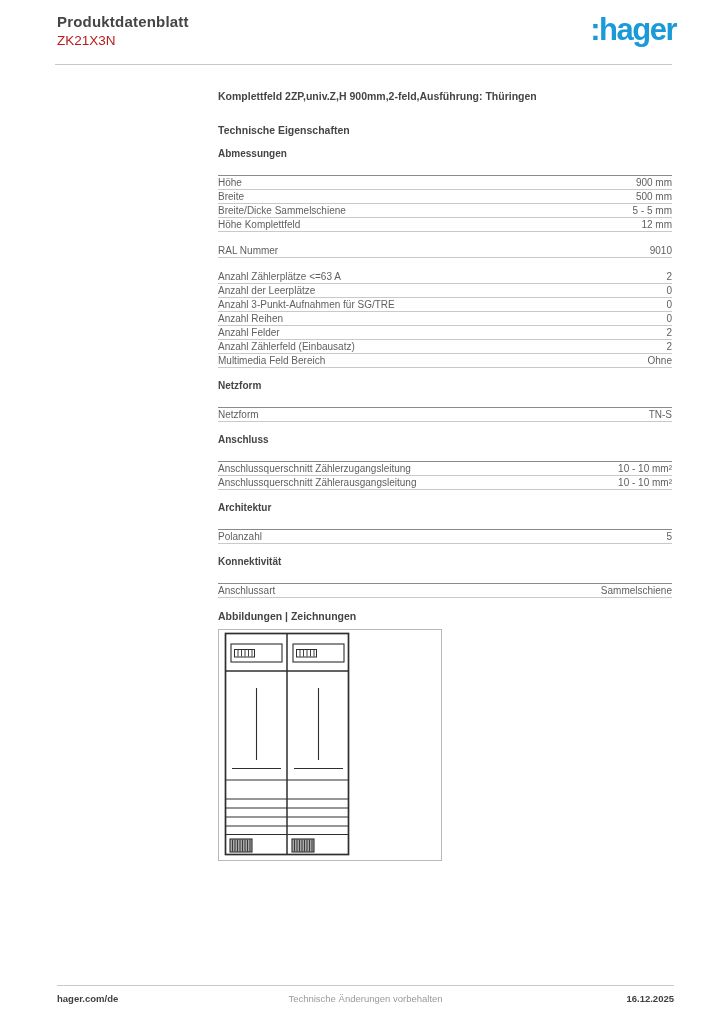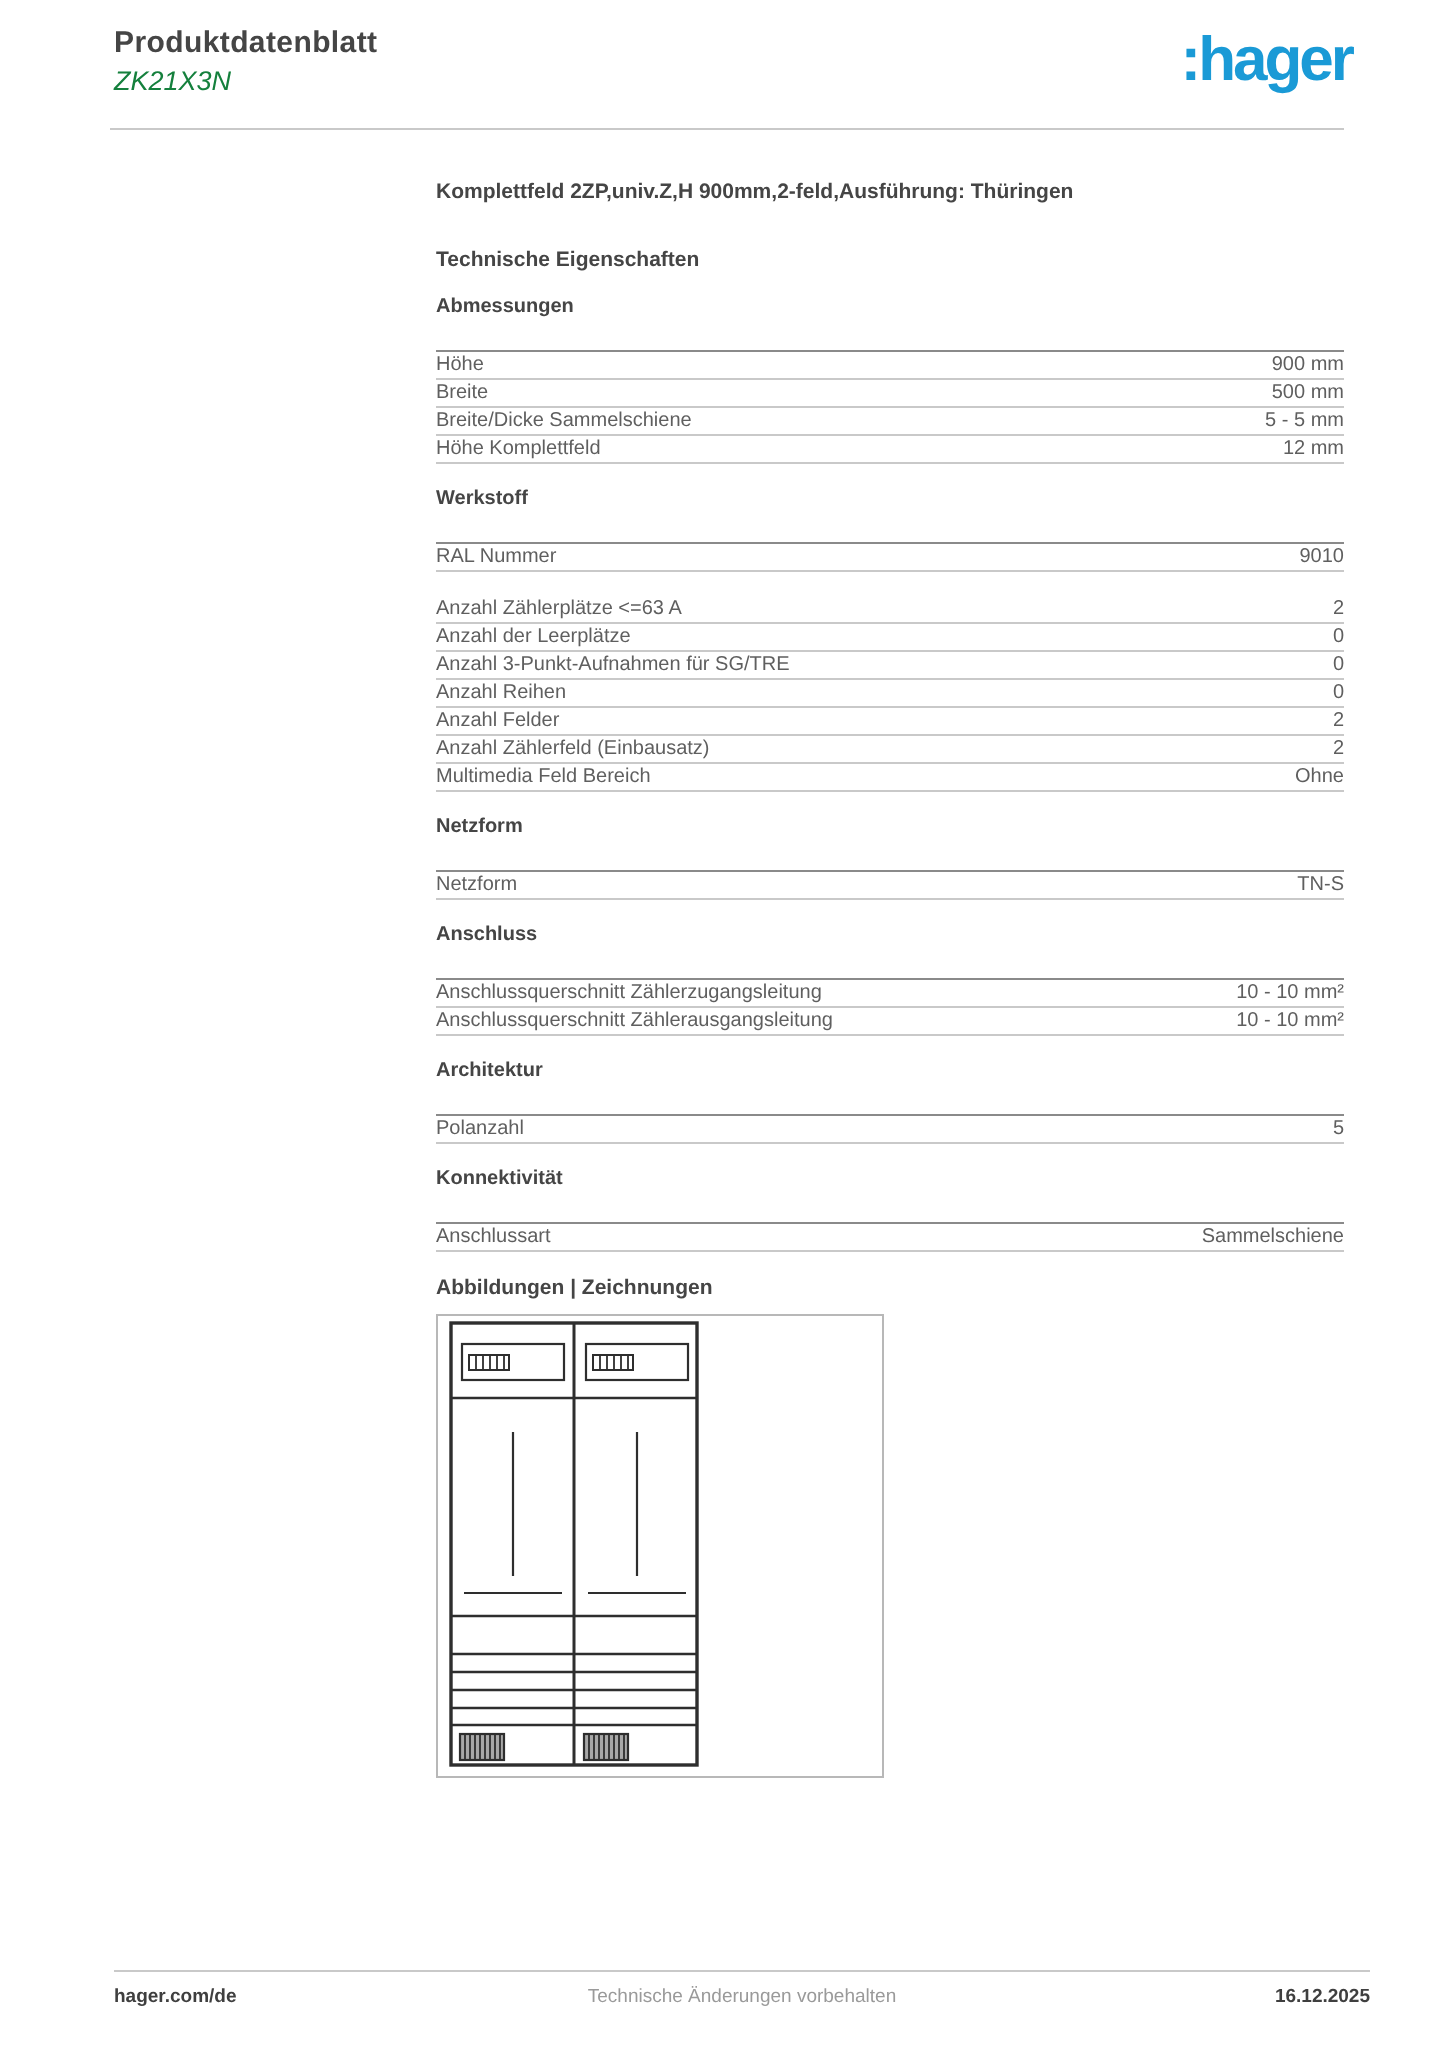--- a/index.html
+++ b/index.html
@@ -11,21 +11,21 @@
     color:#454545;
   }
   .page { position:relative; width:724px; height:768px; background:#fff; }
 
   
   .hdr {
     position:absolute; left:57px; right:48px; top:13px;
     display:flex; justify-content:space-between; align-items:flex-start;
   }
   .doc-type { font-size:15px; font-weight:bold; color:#454545; letter-spacing:.2px; }
-  .product-ref { font-size:13.5px; color:#15803d; margin-top:3px;font-style:italic; }
+  .product-ref { font-size:13.5px; color:#b91c1c; margin-top:3px; }
   .logo {
     font-size:31px; font-weight:bold; letter-spacing:-1.5px;
     line-height:32px; margin-top:1px;
   }
   .hdr-rule { position:absolute; left:55px; right:52px; top:64px; border-top:1.5px solid #c9c9c9; }
 
   
   .main { position:absolute; left:218px; right:52px; top:90px; }
   .product-title { font-size:10.5px; font-weight:bold; color:#454545; }
   .tech-heading  { font-size:10.5px; font-weight:bold; color:#454545; margin-top:22px; }
@@ -45,21 +45,21 @@
 
   .drawings-heading { font-size:10.5px; font-weight:bold; color:#454545; margin-top:12px; }
   .drawing-box {
     margin-top:7px; width:224px; height:232px;
     border:1px solid #b8b8b8; background:#fff;
   }
   .drawing-box svg { display:block; }
 
   
   .ftr {
-    position:absolute; left:57px; right:39px; top:985px;
+    position:absolute; left:57px; right:50px; top:985px;
     border-top:1.5px solid #c9c9c9; padding-top:7px;
     display:grid; grid-template-columns:1fr auto 1fr; align-items:baseline;
     font-size:9.5px;
     gap:32px;
   }
   .f-left  { font-weight:bold; color:#3f3f3f; justify-self:start; }
   .f-center{ color:#9a9a9a; justify-self:center; }
   .f-right { font-weight:bold; color:#3f3f3f; justify-self:end; }
 </style>
 </head>
@@ -94,21 +94,20 @@
         <span class="lbl">Breite/Dicke Sammelschiene</span>
         <span class="val">5 - 5 mm</span>
       </div>
       <div class="row">
         <span class="lbl">Höhe Komplettfeld</span>
         <span class="val">12 mm</span>
       </div>
     </div>
 
     <div class="spec-section">
-      <div class="sec-title">Werkstoff</div>
       <div class="row">
         <span class="lbl">RAL Nummer</span>
         <span class="val">9010</span>
       </div>
     </div>
 
     <div class="spec-section">
       <div class="row">
         <span class="lbl">Anzahl Zählerplätze &lt;=63 A</span>
         <span class="val">2</span>

